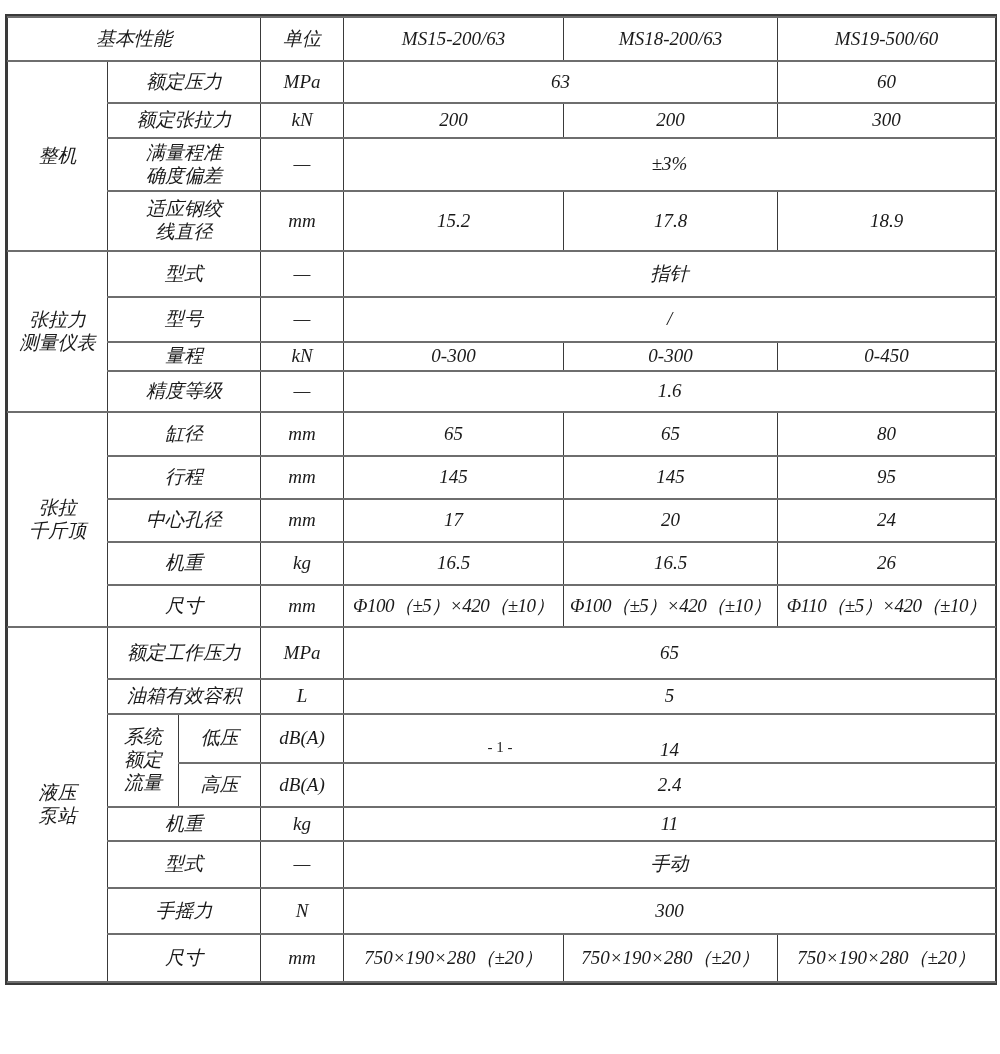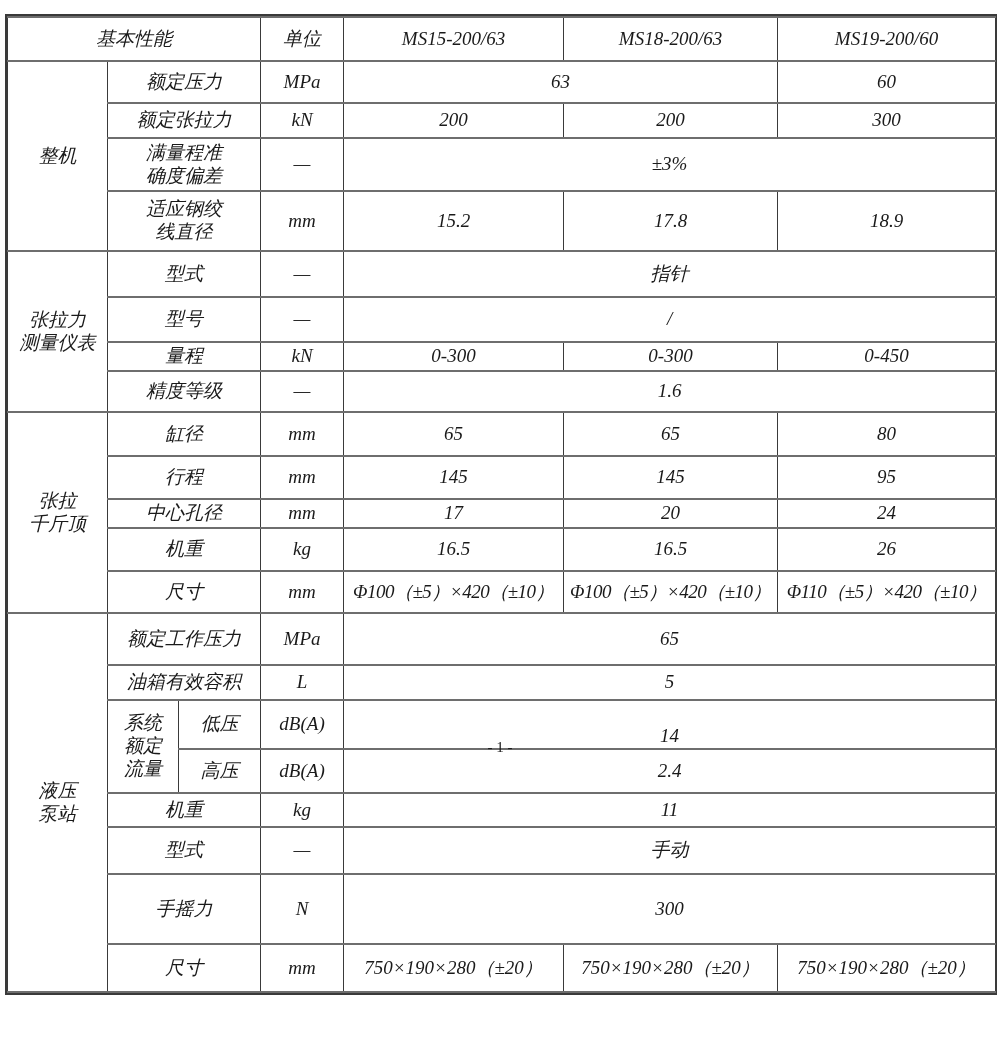--- a/index.html
+++ b/index.html
@@ -72,21 +72,21 @@
         <col style="width:214px">
         <col style="width:218px">
   </colgroup>
 
   <tbody>
         <tr style="height:44px">
     <td colspan="3">基本性能</td>
     <td>单位</td>
     <td class="model">MS15-200/63</td>
     <td class="model">MS18-200/63</td>
-    <td class="model">MS19-200/60</td>
+    <td class="model">MS19-500/60</td>
   </tr>
 
   <tr style="height:42px">
     <td rowspan="4" class="sect">整机</td>
     <td colspan="2" class="sect">额定压力</td>
     <td class="sect">MPa</td>
     <td colspan="2" class="sect">63</td>
     <td class="sect">60</td>
   </tr>
   <tr style="height:35px">
@@ -145,21 +145,21 @@
     <td class="sect">65</td>
     <td class="sect">80</td>
   </tr>
   <tr style="height:43px">
     <td colspan="2">行程</td>
     <td>mm</td>
     <td>145</td>
     <td>145</td>
     <td>95</td>
   </tr>
-  <tr style="height:29px">
+  <tr style="height:43px">
     <td colspan="2">中心孔径</td>
     <td>mm</td>
     <td>17</td>
     <td>20</td>
     <td>24</td>
   </tr>
   <tr style="height:43px">
     <td colspan="2">机重</td>
     <td>kg</td>
     <td>16.5</td>
@@ -204,21 +204,21 @@
   <tr style="height:34px">
     <td colspan="2">机重</td>
     <td>kg</td>
     <td colspan="3">11</td>
   </tr>
   <tr style="height:47px">
     <td colspan="2">型式</td>
     <td>—</td>
     <td colspan="3">手动</td>
   </tr>
-  <tr style="height:70px">
+  <tr style="height:46px">
     <td colspan="2">手摇力</td>
     <td>N</td>
     <td colspan="3">300</td>
   </tr>
   <tr style="height:48px">
     <td colspan="2">尺寸</td>
     <td>mm</td>
     <td class="dims2">750×190×280（±20）</td>
     <td class="dims2">750×190×280（±20）</td>
     <td class="dims2">750×190×280（±20）</td>

